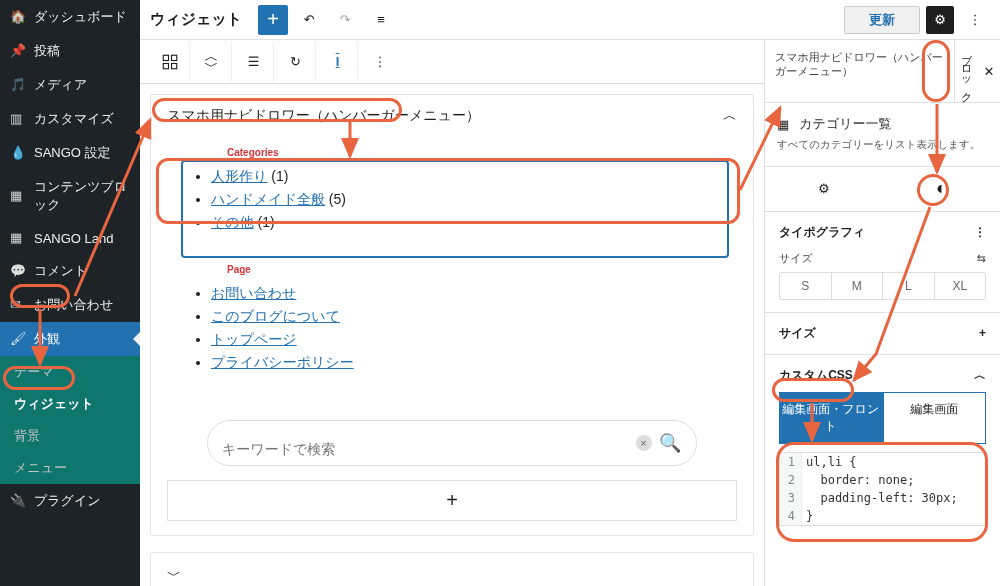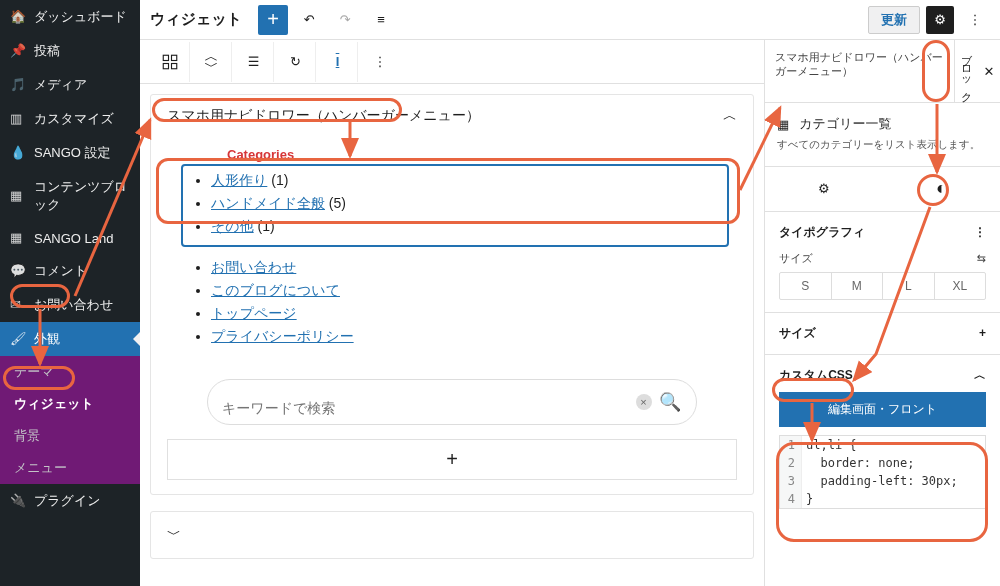--- a/index.html
+++ b/index.html
@@ -3,44 +3,44 @@
 <meta charset="utf-8">
 <style>
 * { box-sizing: border-box; margin: 0; padding: 0; }
 body { font-family: -apple-system, BlinkMacSystemFont, "Segoe UI", sans-serif; font-size: 13px; color: #1e1e1e; background: #fff; width: 1000px; height: 586px; overflow: hidden; }
 
 
 .admin-sidebar { position: absolute; left: 0; top: 0; width: 140px; height: 586px; background: #1d2327; color: #f0f0f1; overflow: hidden; }
 .admin-sidebar .item { display: flex; align-items: center; gap: 8px; padding: 8px 10px; font-size: 13px; cursor: pointer; color: #eee; }
 .admin-sidebar .item.active { background: #2271b1; color: #fff; position: relative; }
 .admin-sidebar .item.active::after { content: ""; position: absolute; right: -1px; top: 50%; margin-top: -8px; border: 8px solid transparent; border-right-color: #f0f0f1; }
-.admin-sidebar .sub { background: #701a75; }
+.admin-sidebar .sub { background: #0f766e; }
 .admin-sidebar .sub .sitem { padding: 7px 10px 7px 14px; font-size: 13px; color: #c3c4c7; cursor: pointer; }
 .admin-sidebar .sub .sitem.current { color: #fff; font-weight: 600; }
 .ic { width: 16px; height: 16px; display: inline-block; flex-shrink: 0; opacity: .85; }
 
 
 .editor-header { position: absolute; left: 140px; top: 0; right: 0; height: 40px; background: #fff; border-bottom: 1px solid #e0e0e0; display: flex; align-items: center; padding: 0 10px; gap: 6px; }
 .doc-title { font-size: 15px; font-weight: 600; margin-right: 10px; }
 .icon-btn { width: 30px; height: 30px; display: flex; align-items: center; justify-content: center; border-radius: 2px; cursor: pointer; }
 .icon-btn.primary { background: #1e1e1e; color: #fff; width: 28px; height: 28px;}
 .icon-btn.blue { background: #2271b1; color: #fff; }
 .spacer { flex: 1; }
-.update-btn { background: #f0f0f1; border: 1px solid #ccc; padding: 4px 12px; border-radius: 2px; color: #2271b1; font-weight: 600; cursor: pointer; font-size:13px; }
+.update-btn { background: #f0f0f1; border: 1px solid #ccc; padding: 4px 24px; border-radius: 2px; color: #2271b1; font-weight: 600; cursor: pointer; font-size:13px; }
 
 .block-toolbar { position: absolute; left: 140px; top: 40px; height: 44px; border-bottom: 1px solid #e0e0e0; display: flex; align-items: center; padding: 0 10px; gap: 2px; width: 624px; background:#fff; }
 .block-toolbar .tbtn { width: 40px; height: 40px; display: flex; align-items: center; justify-content: center; cursor: pointer; border-right: 1px solid #eee; }
 
 
 .canvas { position: absolute; left: 140px; top: 84px; width: 624px; bottom: 0; overflow-y: auto; padding: 10px 10px 10px 10px; background: #fff; }
 .widget-panel { border: 1px solid #e5e5e5; border-radius: 3px; margin-bottom: 16px; background: #fff; }
 .widget-panel .wtitle { padding: 12px 16px; font-size: 14px; display: flex; justify-content: space-between; align-items: center; cursor: pointer; }
 .widget-body { padding: 4px 16px 14px; }
-.red-label { color: #d63638; font-weight: 700; font-size: 13px; margin: 6px 0 2px 60px; }
-.list-block { margin: 4px 10px 8px 16px; padding: 4px 10px 6px 4px; }
+.red-label { color: #d63638; font-weight: 700; font-size: 10px; margin: 6px 0 2px 60px; }
+.list-block { margin: 4px 10px 8px 16px; padding: 4px 10px 21px 4px; }
 .list-block.sel { outline: 2px solid #2271b1; border-radius: 2px; }
 .list-block li { margin: 0 0 2px 24px; list-style: disc; font-size: 14px; line-height: 1.5; }
 .list-block a { color: #2271b1; text-decoration: underline; }
 
 .search-pill { margin: 24px 40px 12px; border: 1px solid #ddd; border-radius: 999px; display: flex; align-items: center; padding: 8px 14px; gap: 8px; }
 .search-pill input { border: none; flex: 1; outline: none; font-size: 14px; background: transparent; margin-top: 12px; }
 .clear-dot { width: 16px; height: 16px; background: #ddd; border-radius: 50%; display:flex;align-items:center;justify-content:center;color:#666;font-size:11px; }
 
 .add-block { border: 1px solid #e0e0e0; text-align: center; padding: 8px; font-size: 20px; color: #1e1e1e; margin-top:14px; cursor:pointer; }
 
@@ -173,20 +173,21 @@
       <span>スマホ用ナビドロワー（ハンバーガーメニュー）</span>
       <span>︿</span>
     </header>
     <div class="widget-body">
       <div class="red-label">Categories</div>
       <ul class="list-block sel">
         <li><a>人形作り</a> <span>(1)</span></li>
         <li><a>ハンドメイド全般</a> <span>(5)</span></li>
         <li><a>その他</a> <span>(1)</span></li>
       </ul>
+      <div class="red-label">Page</div>
       <ul class="list-block">
         <li><a>お問い合わせ</a></li>
         <li><a>このブログについて</a></li>
         <li><a>トップページ</a></li>
         <li><a>プライバシーポリシー</a></li>
       </ul>
       <div class="search-pill">
         <input placeholder="キーワードで検索" style="">
         <span class="clear-dot">×</span>
         <span style="font-size:18px;font-weight:bold;">🔍</span>
@@ -240,20 +241,21 @@
         <span>+</span>
       </div>
   </div>
   <div class="panel-sec" style="border-bottom:none;">
     <div class="sec-title" style="margin-bottom:8px;">
         <span>カスタムCSS</span>
         <span>︿</span>
       </div>
     <div class="css-tabs">
       <div class="ct active">編集画面・フロント</div>
+      <div class="ct">編集画面</div>
     </div>
     <div class="code-editor">
       <div class="ln">
           <span class="num">1</span>
           <span class="code">ul,li {</span>
         </div>
       <div class="ln">
           <span class="num">2</span>
           <span class="code">  border: none;</span>
         </div>

